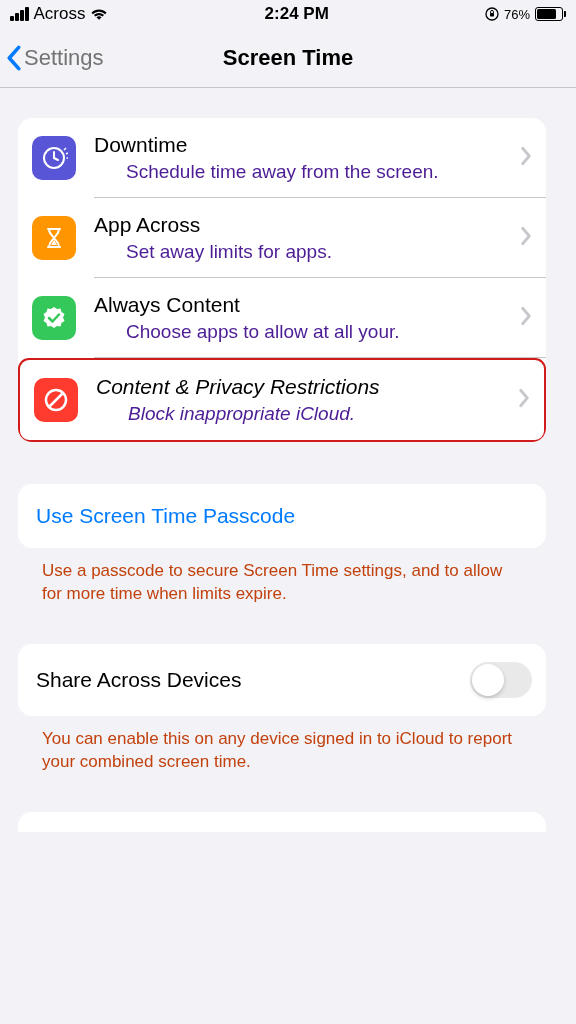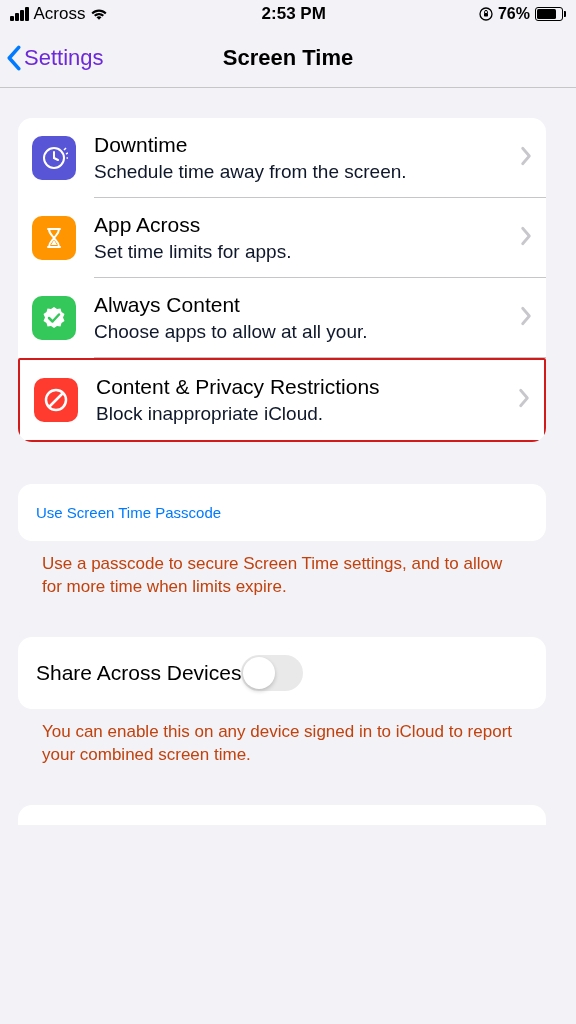--- a/index.html
+++ b/index.html
@@ -38,21 +38,21 @@
 .nav-bar {
   height: 60px;
   display: flex;
   align-items: center;
   position: relative;
   border-bottom: 1px solid #c6c6c8;
 }
 .nav-back {
   display: flex;
   align-items: center;
-  color: #6d28d9;
+  color: #737373;
   font-size: 22px;
   padding-left: 6px;
   justify-content: space-between;
 }
 .nav-back-chevron { width: 16px; height: 26px; }
 .nav-back-label { margin-left: 2px; }
 .nav-title {
   position: absolute;
   left: 0; right: 0;
   text-align: center;
@@ -86,40 +86,41 @@
   height: 44px;
   border-radius: 10px;
   flex-shrink: 0;
   display: flex;
   align-items: center;
   justify-content: center;
   margin-right: 18px;
 }
 .row-text { flex: 1; min-width: 0; }
 .row-title { font-size: 21px; color: #000; line-height: 1.25; }
-.row-sub { font-size: 19px; color: #0f172a; line-height: 1.25; margin-top: 2px;}
+.row-sub { font-size: 19px; color: #4c1d95; line-height: 1.25; margin-top: 2px; margin-left: 32px;}
 .row-chevron { color: #c7c7cc; margin-left: 10px; flex-shrink: 0; }
 .chevron-svg { width: 12px; height: 20px; }
 .highlight-box {
   border: 2px solid #d21a1a;
-  border-radius: 2px;
+  border-radius: 11px;
+  font-style: italic;
 }
 .second-group { margin-top: 42px; }
-.passcode-row { padding: 20px 18px; font-size: 15px; color: #007aff; }
+.passcode-row { padding: 20px 18px; font-size: 21px; color: #007aff; }
 .footer-text {
   font-size: 17px;
   color: #c2410c;
   padding: 12px 24px 0 24px;
   line-height: 1.35;
 }
 .third-group { margin-top: 38px; }
 .share-row {
   display: flex;
   align-items: center;
-  justify-content: flex-start;
+  justify-content: space-between;
   padding: 18px 14px 18px 18px;
   font-size: 21px;
 }
 .toggle {
   width: 62px;
   height: 36px;
   background: #e9e9ea;
   border-radius: 18px;
   position: relative;
 }
@@ -151,28 +152,28 @@
         <span></span>
         <span></span>
     </div>
     <span class="status-carrier">Across</span>
     <svg class="wifi-icon" viewBox="0 0 20 14">
       <path d="M10 13.5 L7.2 10.7 C8 10 9 9.6 10 9.6 C11 9.6 12 10 12.8 10.7 Z" fill="#000"></path>
       <path d="M4.4 8.2 C6 6.7 7.9 5.9 10 5.9 C12.1 5.9 14 6.7 15.6 8.2 L13.9 9.9 C12.8 8.9 11.5 8.3 10 8.3 C8.5 8.3 7.2 8.9 6.1 9.9 Z" fill="#000"></path>
       <path d="M1.6 5.5 C3.9 3.3 6.8 2 10 2 C13.2 2 16.1 3.3 18.4 5.5 L16.7 7.2 C14.9 5.5 12.6 4.5 10 4.5 C7.4 4.5 5.1 5.5 3.3 7.2 Z" fill="#000"></path>
     </svg>
   </div>
-  <div class="status-time">2:53 PM</div>
+  <div class="status-time">2:24 PM</div>
   <div class="status-right">
     <svg class="lock-icon" viewBox="0 0 14 14">
       <circle cx="7" cy="7" r="6" fill="none" stroke="#000" stroke-width="1.3"></circle>
       <rect x="5" y="6" width="4" height="3.5" rx="0.7" fill="#000"></rect>
       <path d="M5.6 6 V4.8 A1.4 1.4 0 0 1 8.4 4.8 V6" fill="none" stroke="#000" stroke-width="1"></path>
     </svg>
-    <span style="font-size:16px;font-weight:700;">76%</span>
+    <span style="font-size:13px;font-weight:400;">76%</span>
     <div class="battery">
       <div class="battery-body">
           <div class="battery-fill"></div>
         </div>
       <div class="battery-tip"></div>
     </div>
   </div>
 </div>
 
 <div class="nav-bar">
@@ -214,21 +215,21 @@
 
     <div class="row">
       <div class="row-icon ic-applimits">
         <svg width="26" height="26" viewBox="0 0 26 26">
           <path d="M7 4 H19 M7 22 H19 M8 4 C8 9 12 11 13 13 C12 15 8 17 8 22 M18 4 C18 9 14 11 13 13 C14 15 18 17 18 22" fill="none" stroke="#fff" stroke-width="2" stroke-linecap="round"></path>
           <path d="M10 20 H16 L13 15 Z" fill="#fff"></path>
         </svg>
       </div>
       <div class="row-text">
         <div class="row-title">App Across</div>
-        <div class="row-sub">Set time limits for apps.</div>
+        <div class="row-sub">Set away limits for apps.</div>
       </div>
       <div class="row-chevron">
         <svg class="chevron-svg" viewBox="0 0 10 18">
             <polyline points="2,2 8,9 2,16" fill="none" stroke="#c7c7cc" stroke-width="2.5" stroke-linecap="round" stroke-linejoin="round"></polyline>
           </svg>
       </div>
       <div class="row-divider"></div>
     </div>
 
 

